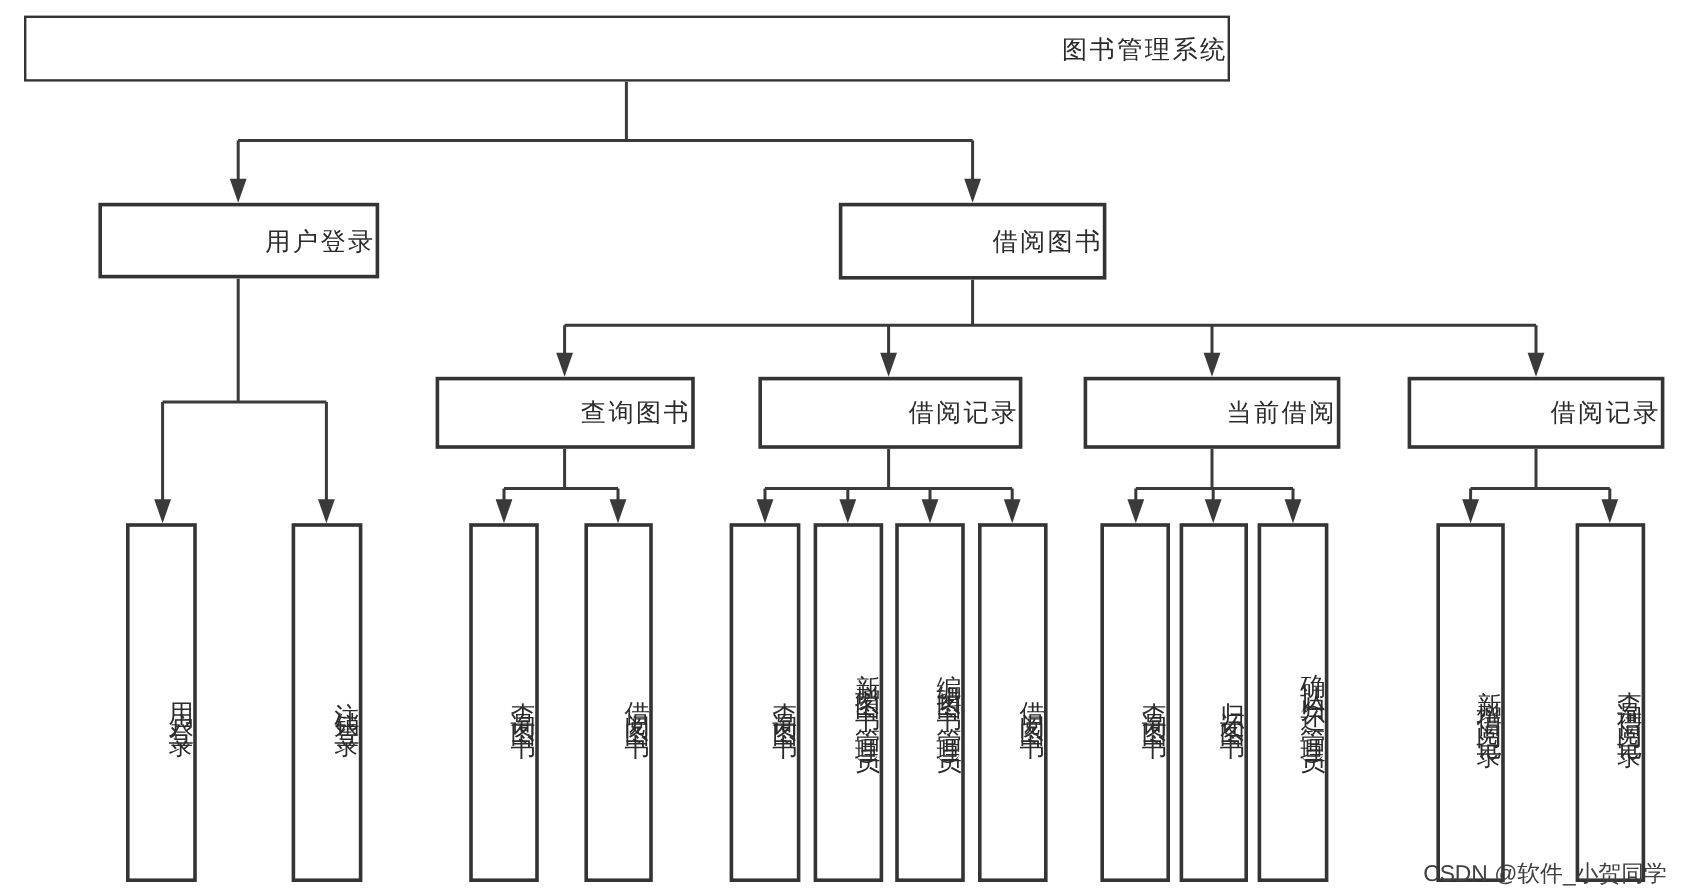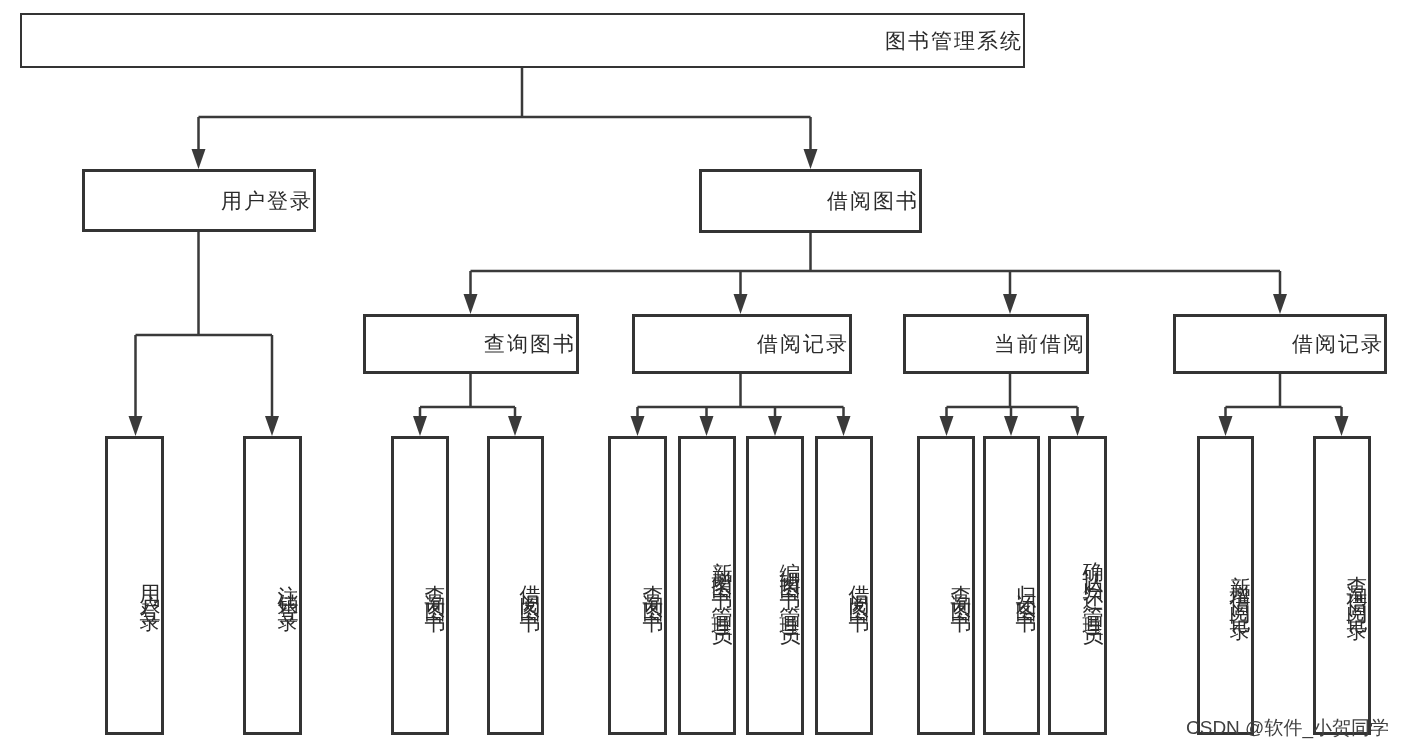--- a/index.html
+++ b/index.html
@@ -97,21 +97,21 @@
   <div class="node" style="left:699px;top:169px;width:223px;height:64px;">
     <span class="label-h">借阅图书</span>
   </div>
 
   <div class="node" style="left:363px;top:314px;width:216px;height:60px;">
     <span class="label-h">查询图书</span>
   </div>
   <div class="node" style="left:632px;top:314px;width:220px;height:60px;">
     <span class="label-h">借阅记录</span>
   </div>
-  <div class="node" style="left:903px;top:314px;width:186px;height:60px;">
+  <div class="node" style="left:903px;top:314px;width:214px;height:60px;">
     <span class="label-h">当前借阅</span>
   </div>
   <div class="node" style="left:1173px;top:314px;width:214px;height:60px;">
     <span class="label-h">借阅记录</span>
   </div>
 
   <div class="node" style="left:105px;top:436px;width:59px;height:299px;">
     <span class="label-v">用户登录</span>
   </div>
   <div class="node" style="left:243px;top:436px;width:59px;height:299px;">

